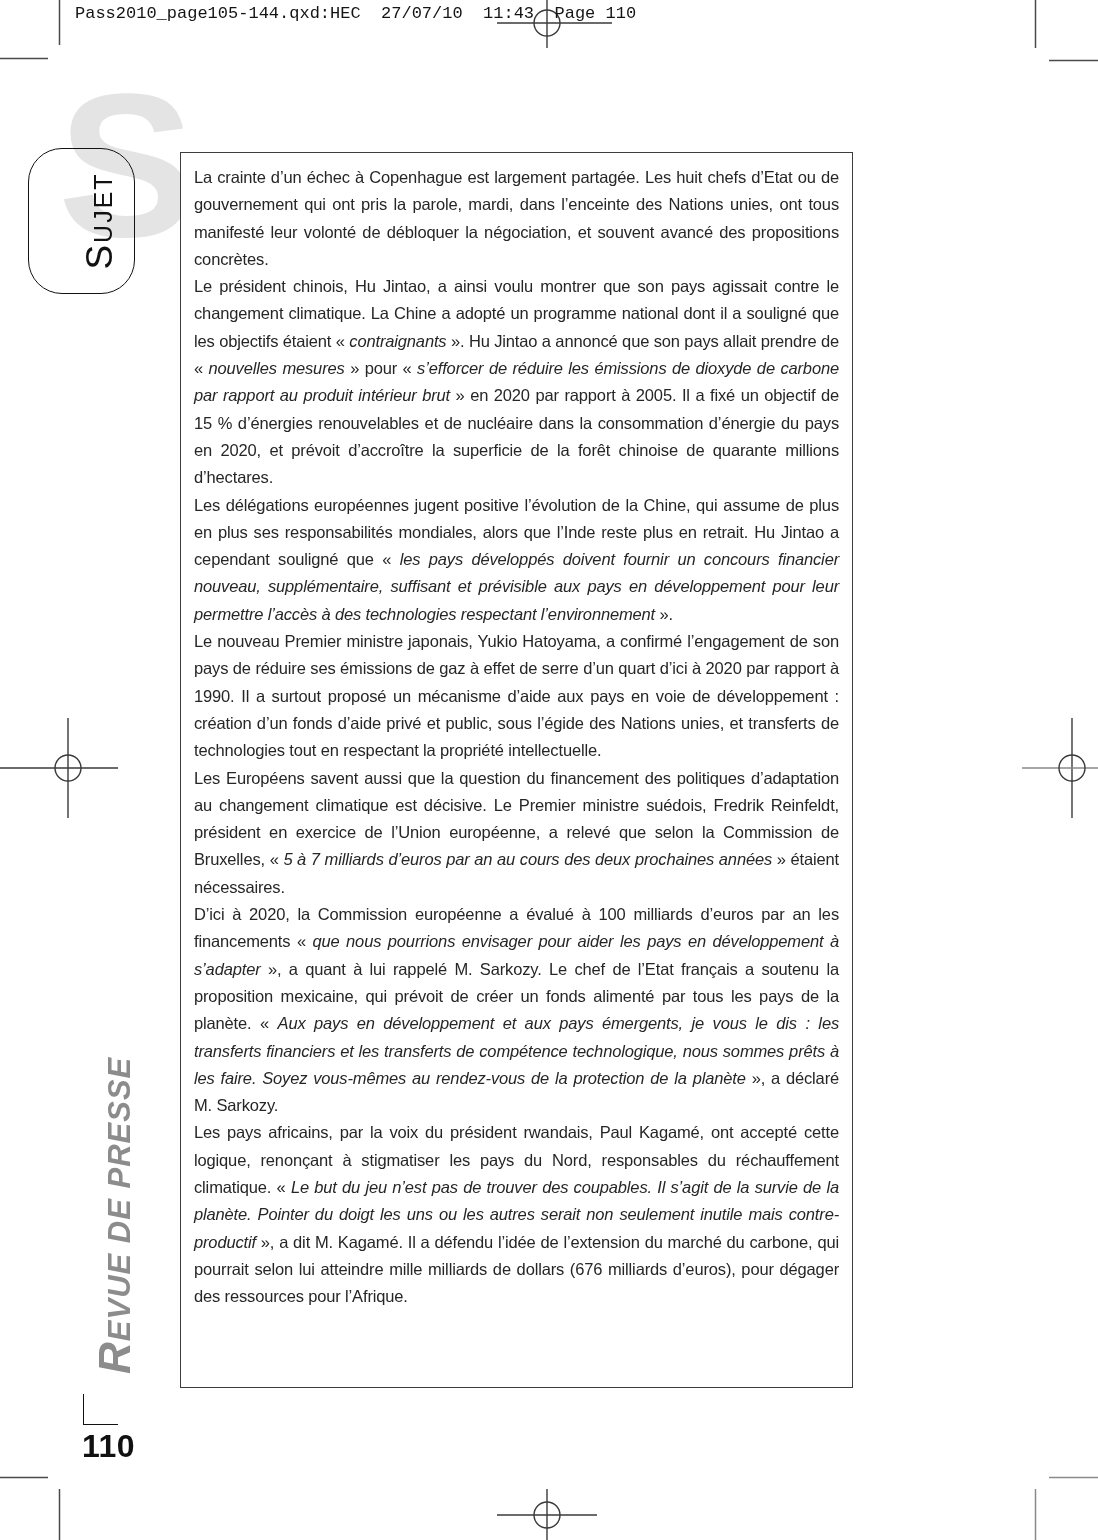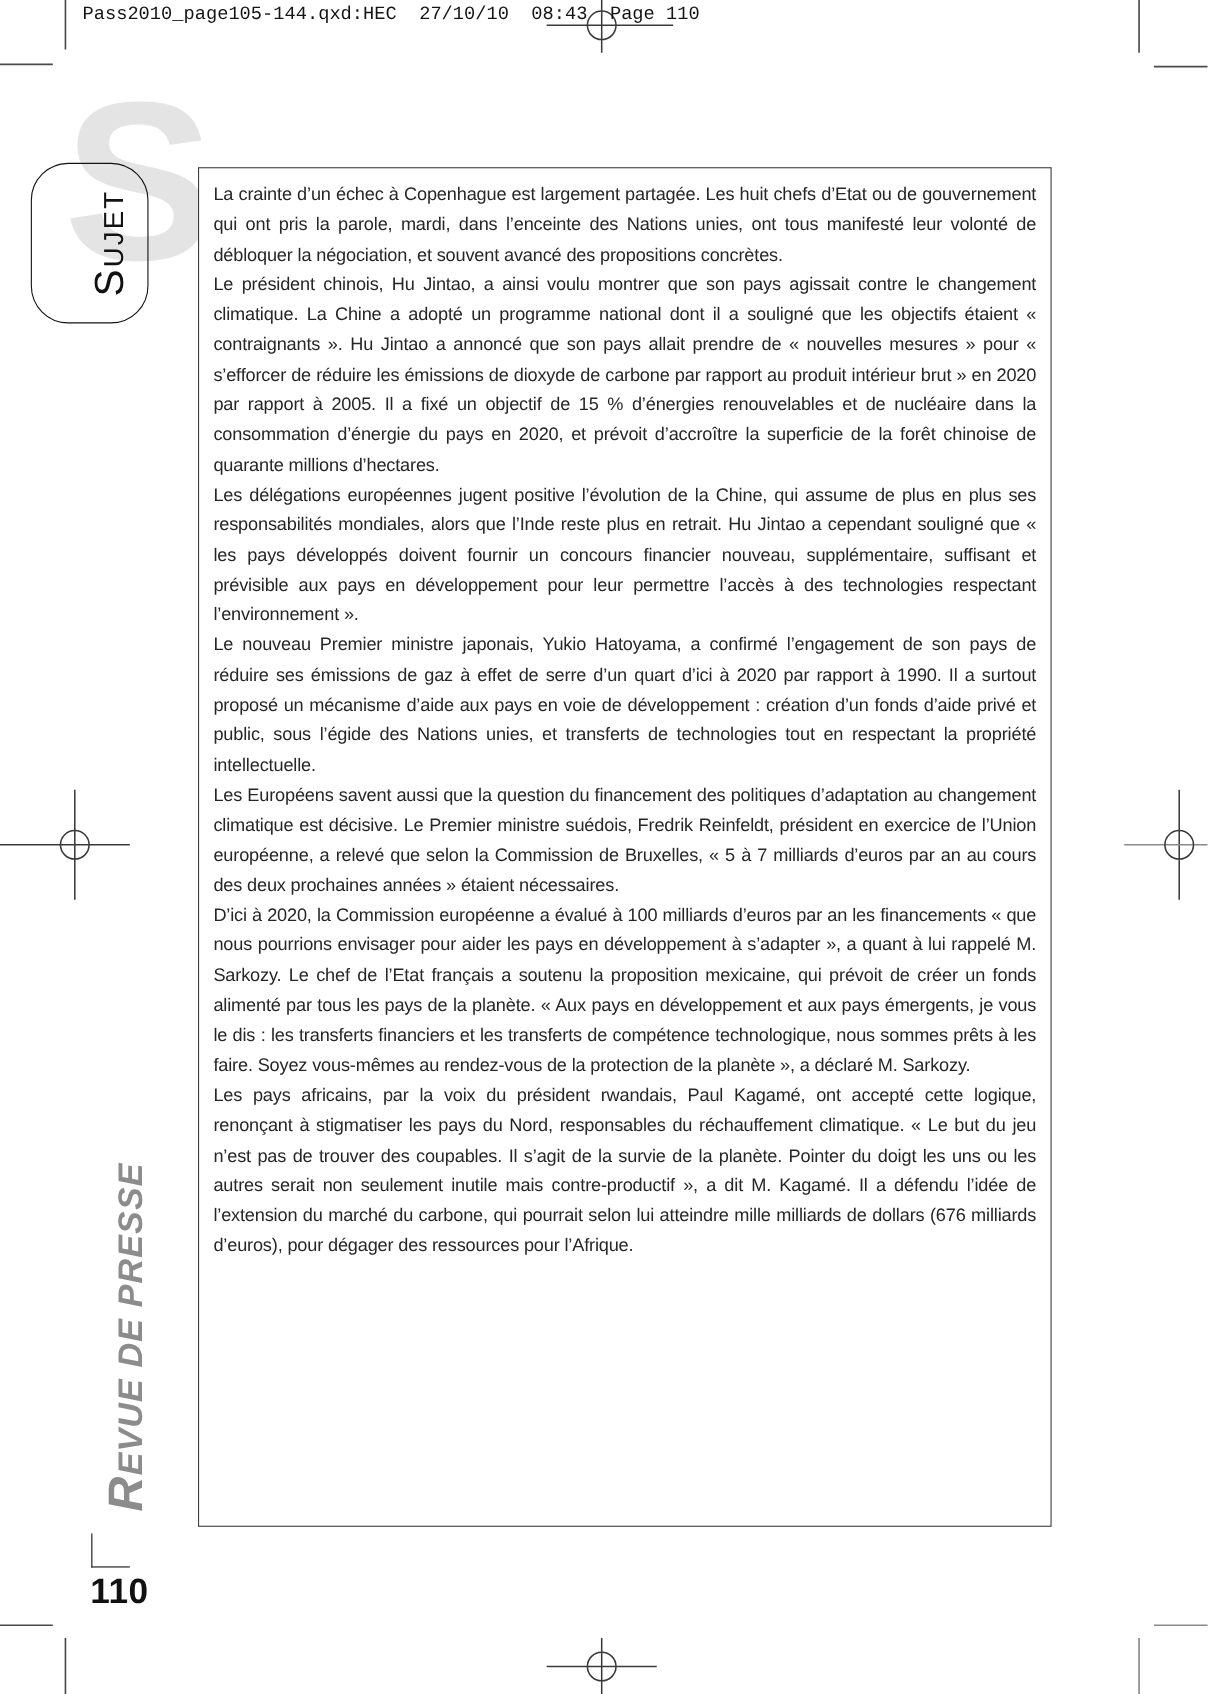--- a/index.html
+++ b/index.html
@@ -38,32 +38,32 @@
   .sujet-label{
     position:absolute;left:calc(50% + 18px);top:50%;
     transform:translate(-50%,-50%) rotate(-90deg);
     white-space:nowrap;color:#121212;
     font-family:"Liberation Sans", sans-serif;
     font-size:25px;letter-spacing:2px;
   }
   .sujet-label .initial{font-size:37px;letter-spacing:2px;}
   
   .article-box{
-    position:absolute;left:180px;top:152px;width:776px;height:1236px;
+    position:absolute;left:180px;top:152px;width:673px;height:1236px;
     box-sizing:border-box;border:1px solid #3d3d3d;background:#ffffff;
     padding:11px 13px 0 13px;z-index:3;
   }
   .article-box p{
     margin:0;
     font-size:16.5px;line-height:27.3px;
     text-align:justify;color:#262626;
     letter-spacing:-0.15px;
   }
   .article-box p.heading{margin-top:27px;}
-  .run-italic{margin-top:44px;}
+  .run-italic{font-style:italic;margin-top:44px;}
   .run-bold{font-weight:bold;}
   
   .side-label{
     position:absolute;left:90px;top:1374px;width:420px;
     transform:rotate(-90deg);transform-origin:0 0;
     white-space:nowrap;
     font-style:italic;font-weight:bold;
     color:#8c8c8c;font-size:31px;letter-spacing:1px;
     z-index:2;
   }
@@ -117,21 +117,21 @@
       <line x1="1022" y1="768" x2="1098" y2="768" stroke="#8a8a8a"></line>
       <circle cx="1072" cy="768" r="13"></circle>
     </g>
     <g stroke="#3a3a3a" stroke-width="1.4" fill="none">
       <line x1="547" y1="1489" x2="547" y2="1540"></line>
       <line x1="497" y1="1515" x2="597" y2="1515"></line>
       <circle cx="547" cy="1515" r="13"></circle>
     </g>
   </svg>
 
-  <div class="slug-header">Pass2010_page105-144.qxd:HEC  27/10/10  08:43  Page 110</div>
+  <div class="slug-header">Pass2010_page105-144.qxd:HEC  27/07/10  11:43  Page 110</div>
 
   <div class="watermark">S</div>
 
   <div class="sujet-tab">
     <div class="sujet-label"><span class="initial">S</span><span>UJET</span></div>
   </div>
 
   <div class="article-box">
     <p><span>La crainte d’un échec à Copenhague est largement partagée. Les huit chefs d’Etat ou de gouvernement qui ont pris la parole, mardi, dans l’enceinte des Nations unies, ont tous manifesté leur volonté de débloquer la négociation, et souvent avancé des propositions concrètes.</span></p>
     <p><span>Le président chinois, Hu Jintao, a ainsi voulu montrer que son pays agissait contre le changement climatique. La Chine a adopté un programme national dont il a souligné que les objectifs étaient « </span><span class="run-italic">contraignants</span><span> ». Hu Jintao a annoncé que son pays allait prendre de « </span><span class="run-italic">nouvelles mesures</span><span> » pour « </span><span class="run-italic">s’efforcer de réduire les émissions de dioxyde de carbone par rapport au produit intérieur brut</span><span> » en 2020 par rapport à 2005. Il a fixé un objectif de 15 % d’énergies renouvelables et de nucléaire dans la consommation d’énergie du pays en 2020, et prévoit d’accroître la superficie de la forêt chinoise de quarante millions d’hectares.</span></p>

